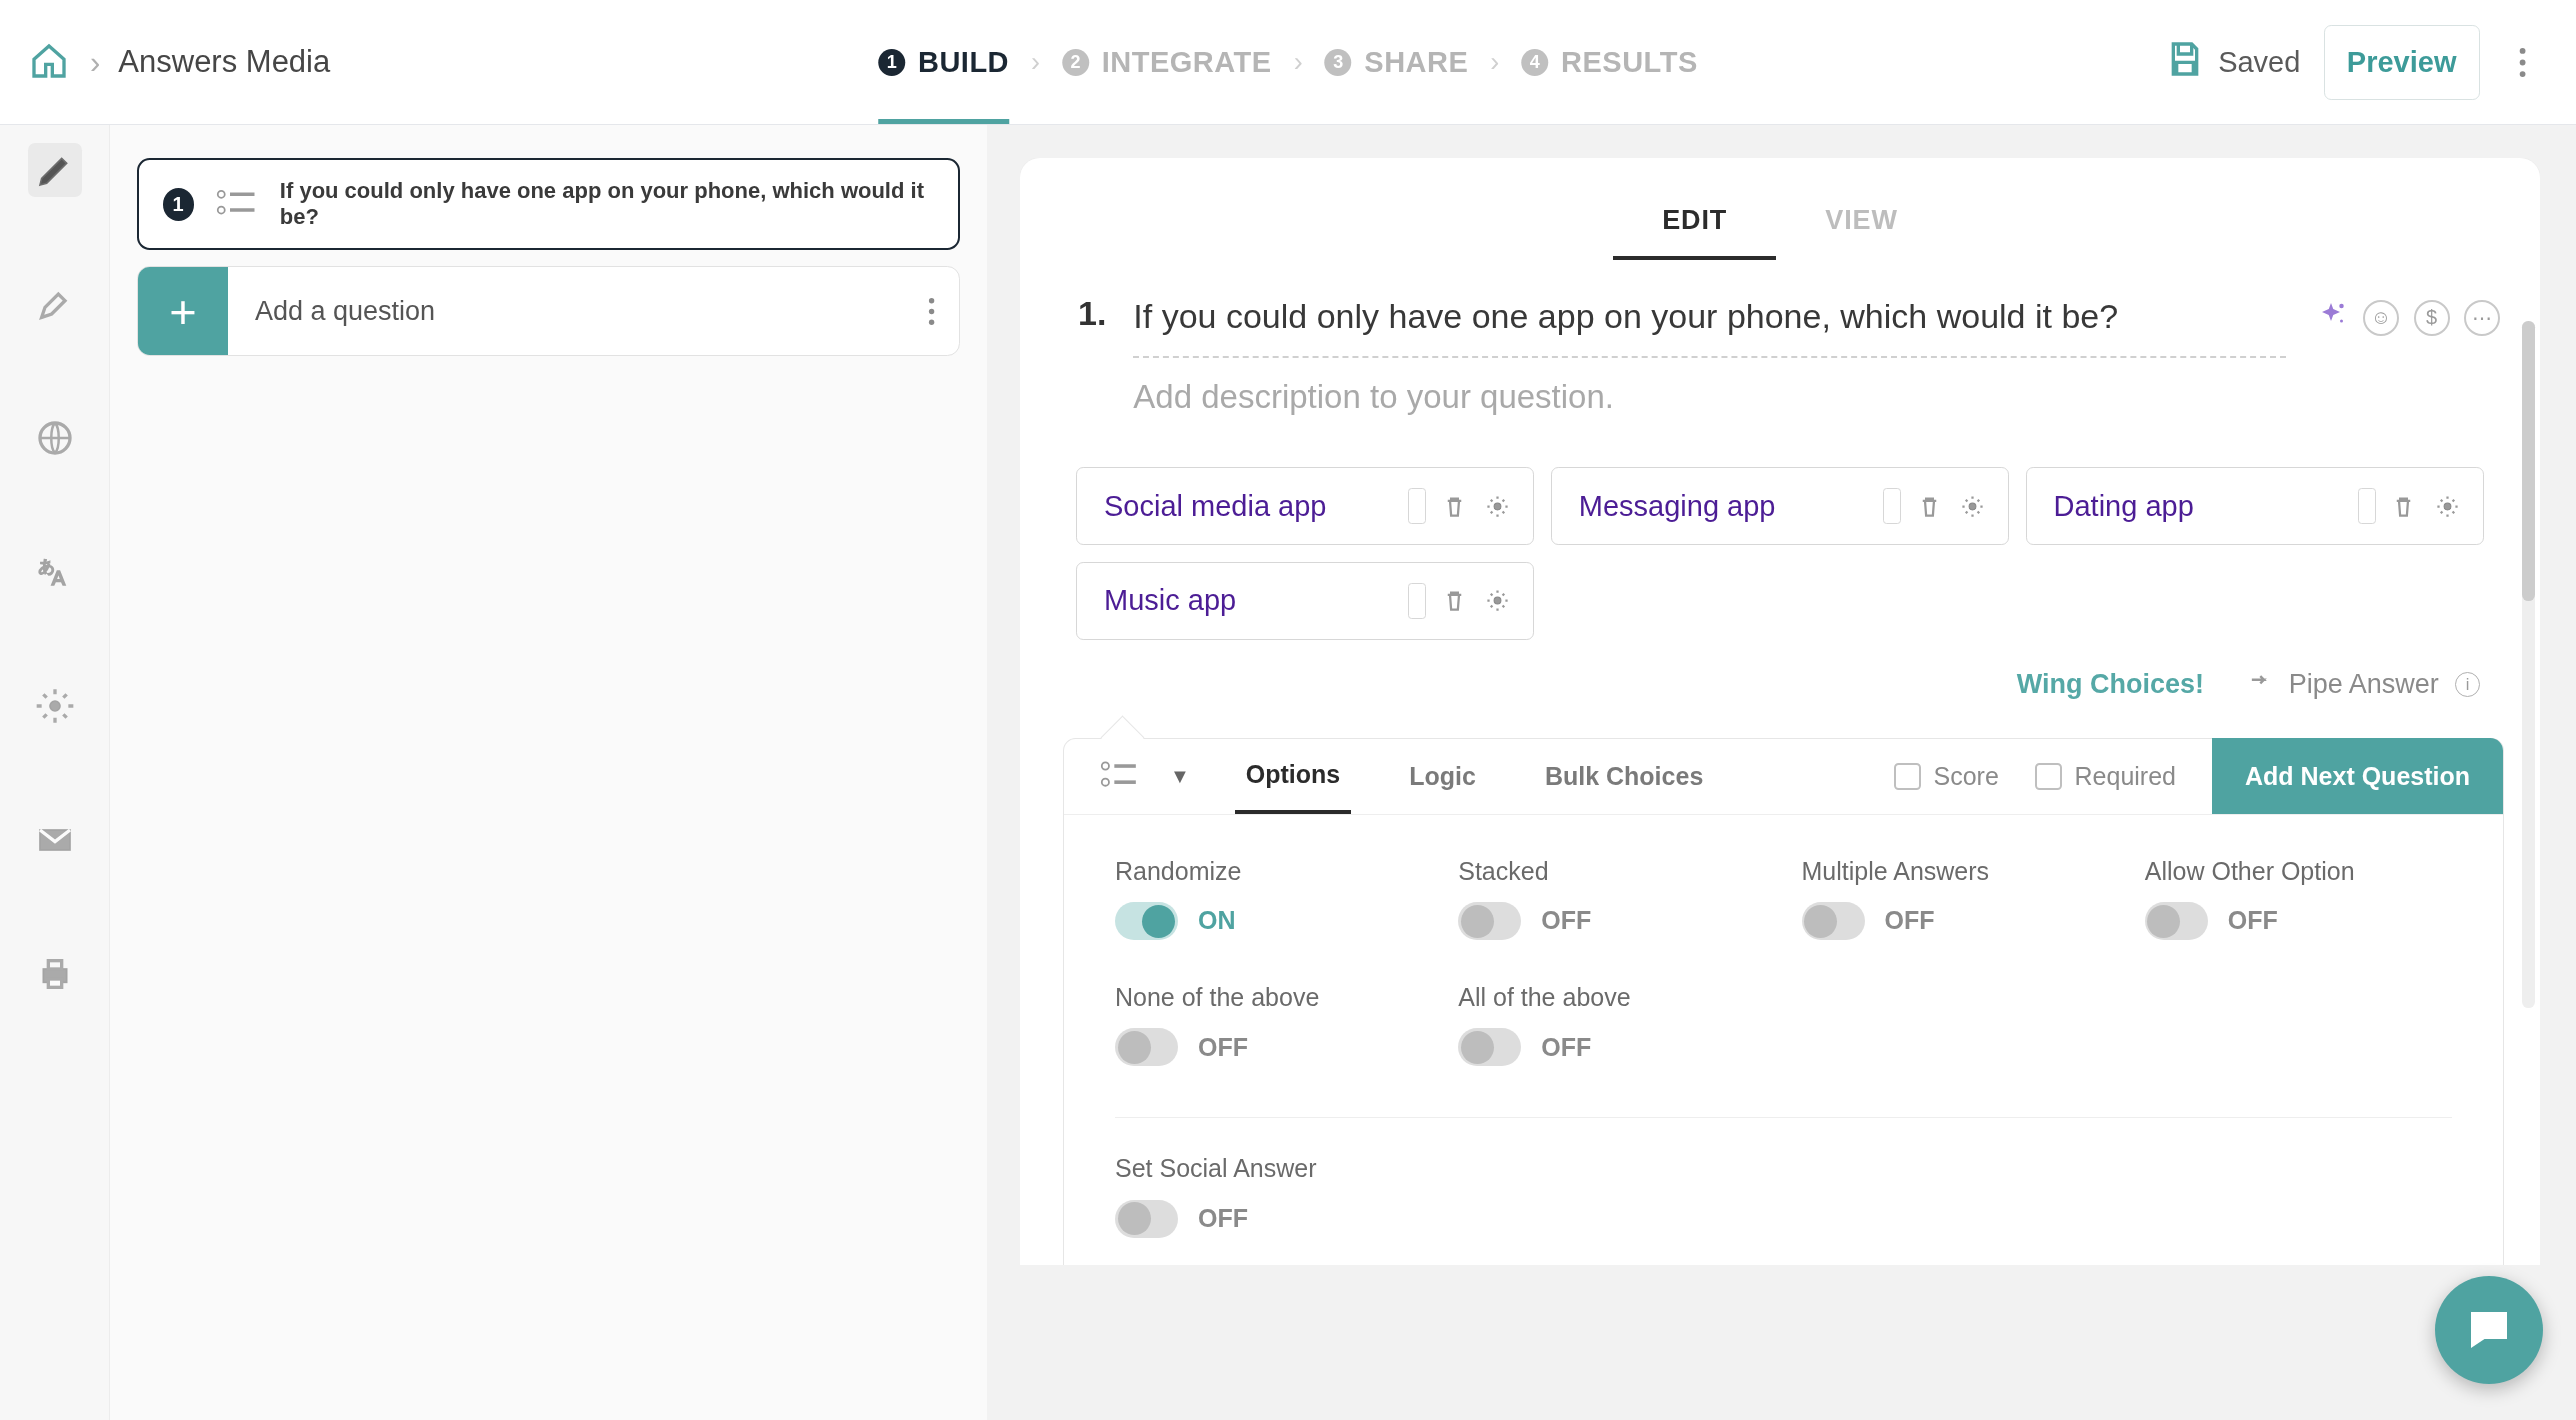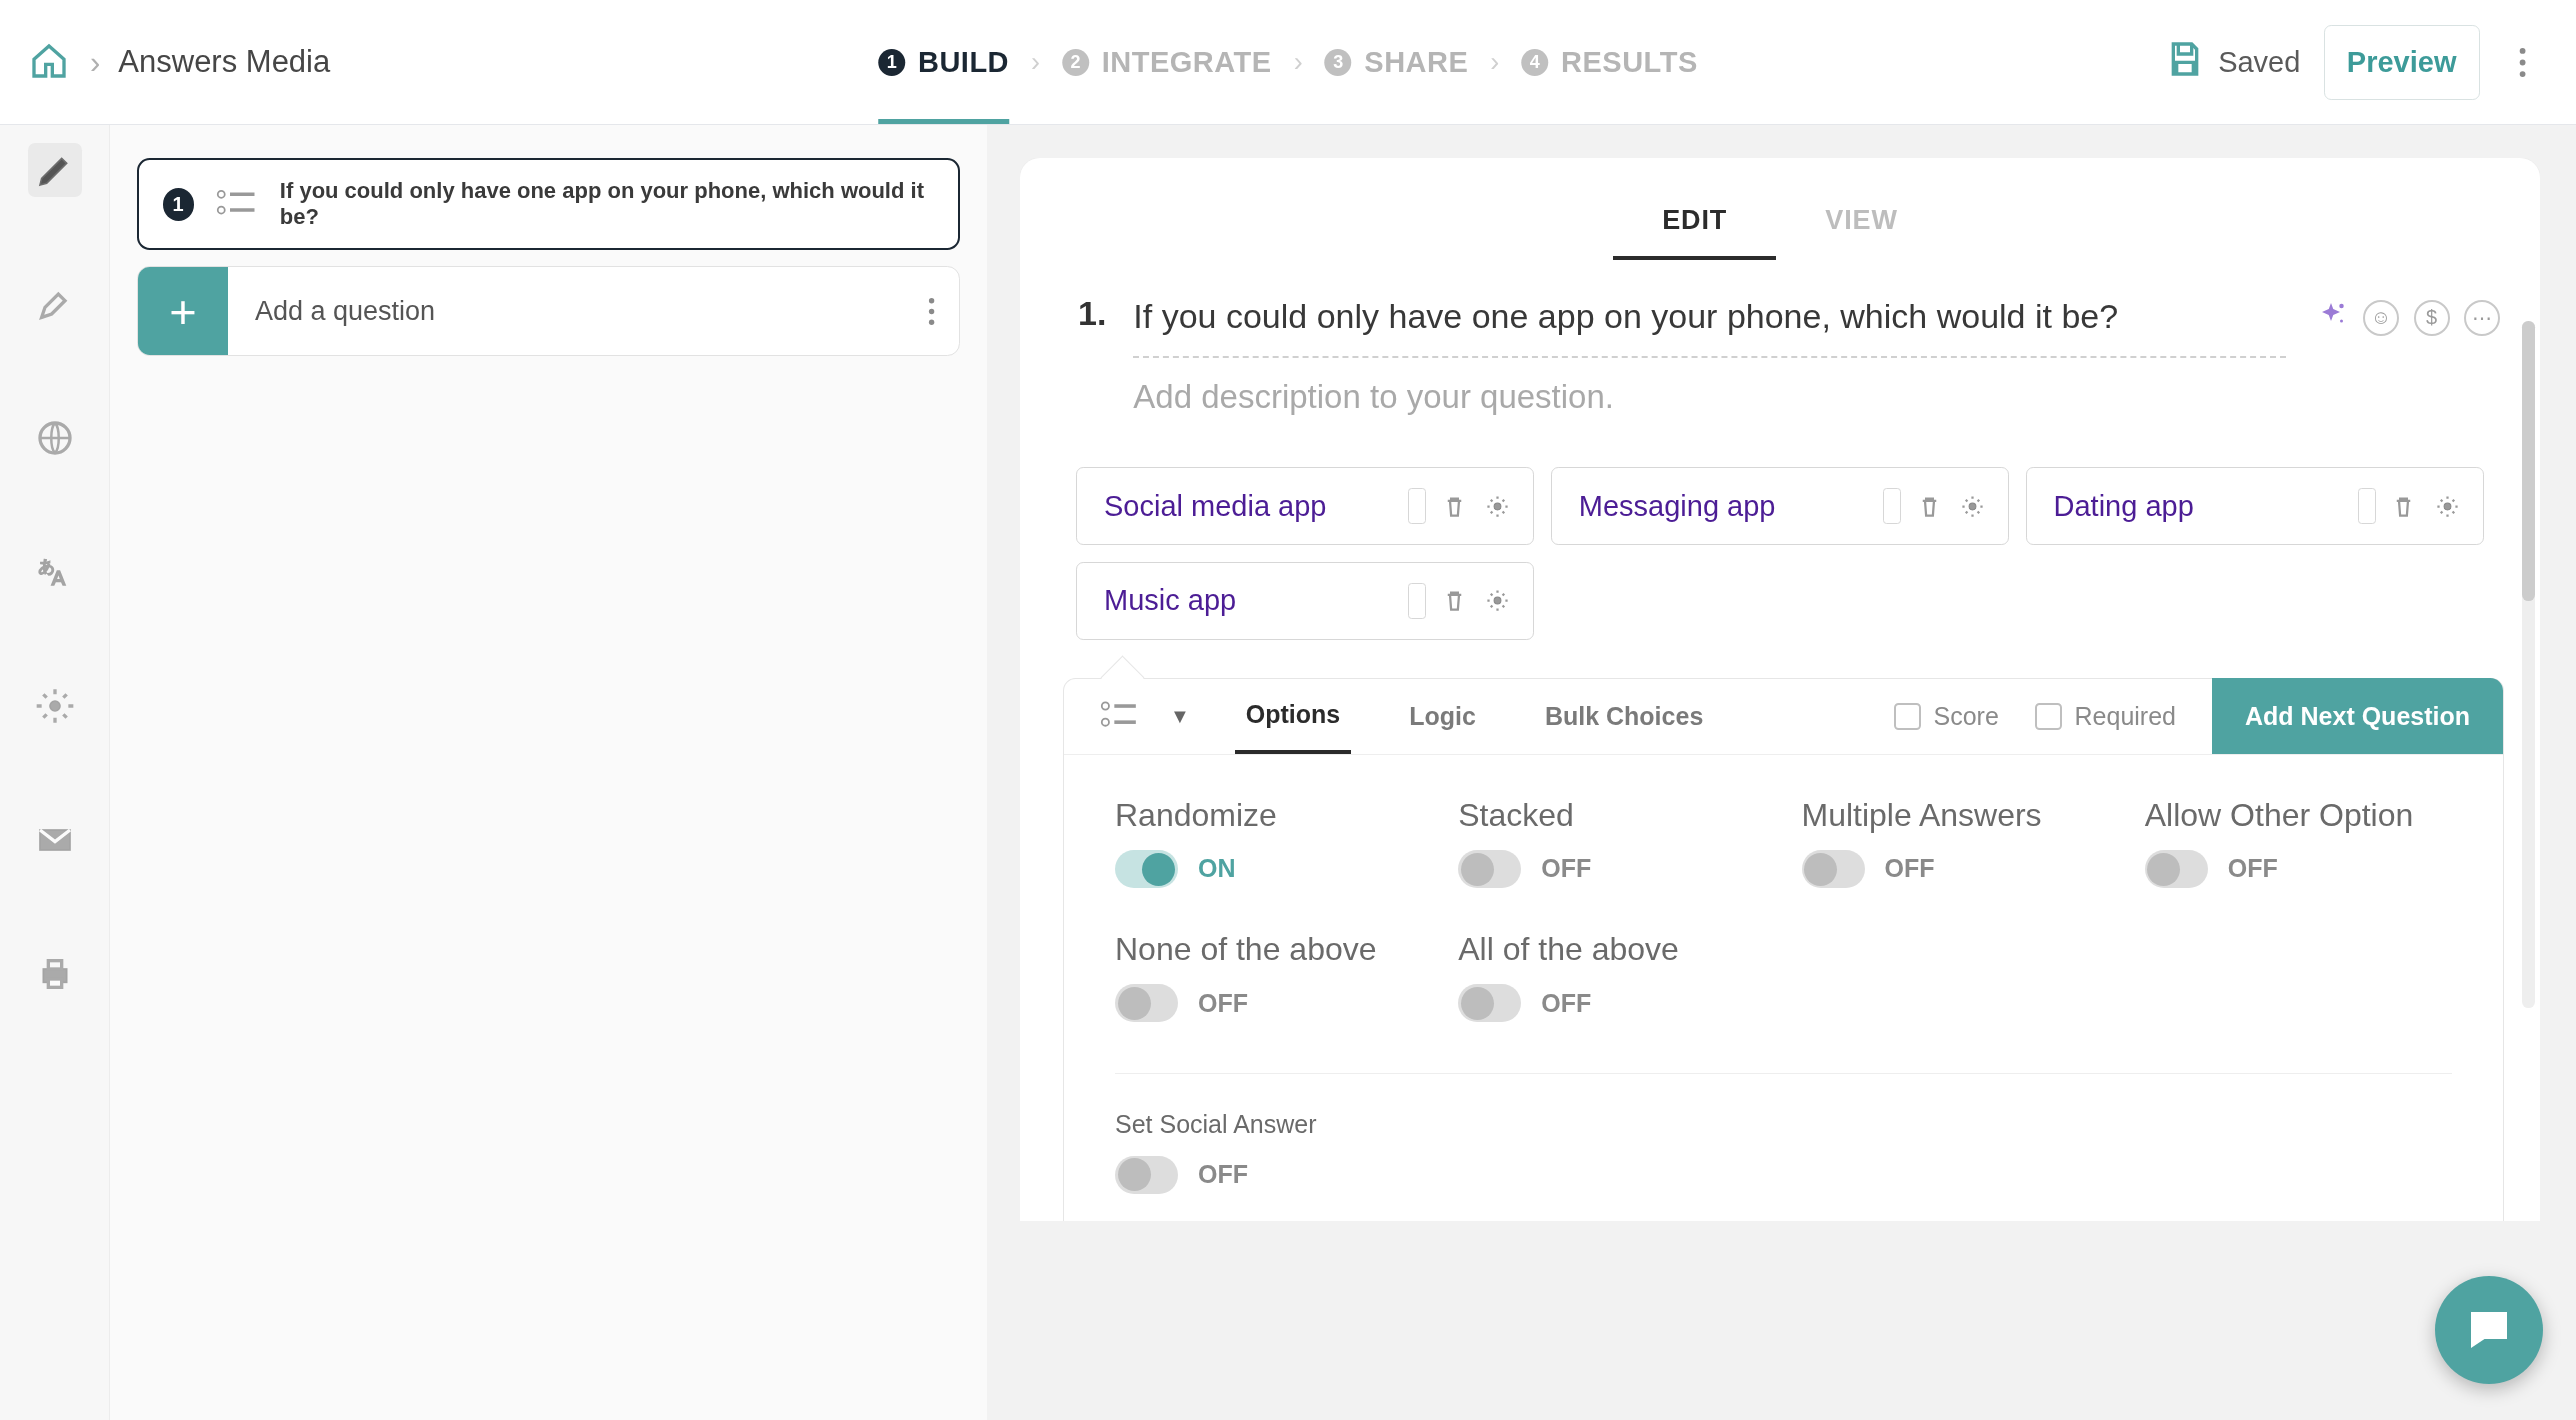--- a/index.html
+++ b/index.html
@@ -83,21 +83,21 @@
   .cfg-tabs { display: flex; gap: 47px; margin-left: 18px; height: 100%; }
   .cfg-tab { display: flex; align-items: center; font-size: 25px; color: #7a7a7a; font-weight: 600; padding: 0 11px; }
   .cfg-tab.active { color: #2b2b2b; border-bottom: 4.5px solid #2b2b2b; }
   .cfg-right { margin-left: auto; display: flex; align-items: center; gap: 36px; }
   .chk { display: flex; align-items: center; gap: 12.7px; font-size: 25px; color: #8a8a8a; }
   .chkbox { width: 27px; height: 27px; border: 2.3px solid #bfbfbf; border-radius: 4.5px; }
   .addnext { background: #4FA3A1; color: #fff; font-size: 25px; font-weight: 700; padding: 0 33px; height: 76px; display: flex; align-items: center; margin-right: -36px; border-radius: 0 12.7px 0 0; }
 
   .opts { display: grid; grid-template-columns: repeat(4, 1fr); column-gap: 36px; row-gap: 43px; padding: 42px 51px 0 51px; }
   .opt { display: flex; flex-direction: column; gap: 16.3px; }
-  .opt .lbl { font-size: 32px; color: #6a6a6a; }
+  .opt .lbl { font-size: 25px; color: #6a6a6a; }
   .togrow { display: flex; align-items: center; gap: 20px; }
   .toggle { width: 63px; height: 38px; border-radius: 19px; background: #ddd; position: relative; }
   .toggle .knob { width: 33px; height: 33px; border-radius: 50%; background: #bdbdbd; position: absolute; top: 2.7px; left: 2.7px; }
   .toggle.on { background: #c6e3e2; }
   .toggle.on .knob { background: #4FA3A1; left: auto; right: 2.7px; }
   .togval { font-size: 25px; font-weight: 600; color: #8a8a8a; }
   .togval.on { color: #4FA3A1; }
 
   .opts-divider { border-top: 1.8px solid #eee; margin: 51px 51px 0 51px; }
   .defsec { padding: 36px 51px 27px 51px; }
@@ -328,20 +328,35 @@
               </span>
           <span class="cic">
                 <svg viewBox="0 0 24 24">
                   <circle cx="12" cy="12" r="3" fill="#999"></circle>
                   <path d="M12 3v2M12 19v2M3 12h2M19 12h2M6 6l1.5 1.5M16.5 16.5L18 18M18 6l-1.5 1.5M7.5 16.5L6 18" stroke="#999" stroke-width="2"></path>
                 </svg>
               </span>
         </div>
       </div>
 
+      <div class="helpers">
+        <div class="helpbtn">
+          <svg viewBox="0 0 24 24">
+                <path d="M12 3l window7dl2 6 6 2-6 2-2 6-2-6-6-2 6-2z" fill="#55a8a6"></path>
+              </svg>
+          <span>Wing Choices!</span>
+        </div>
+        <div class="helpbtn grey">
+          <svg viewBox="0 0 24 24">
+                <path d="M4 8h10l-3-3M4 8l10 0-3 3" fill="none" stroke="#999" stroke-width="2"></path>
+              </svg>
+          <span>Pipe Answer</span>
+          <span class="info-circ">i</span>
+        </div>
+      </div>
 
       <div class="cfg">
         <div class="cfg-pointer"></div>
         <div class="cfgbar">
           <span class="cfg-icon">
             <svg viewBox="0 0 24 18">
                   <circle cx="3" cy="4" r="2" stroke="#999"></circle>
                   <line x1="8" y1="4" x2="20" y2="4" stroke="#999" stroke-width="2"></line>
                   <circle cx="3" cy="13" r="2" stroke="#999"></circle>
                   <line x1="8" y1="13" x2="20" y2="13" stroke="#999" stroke-width="2"></line>

